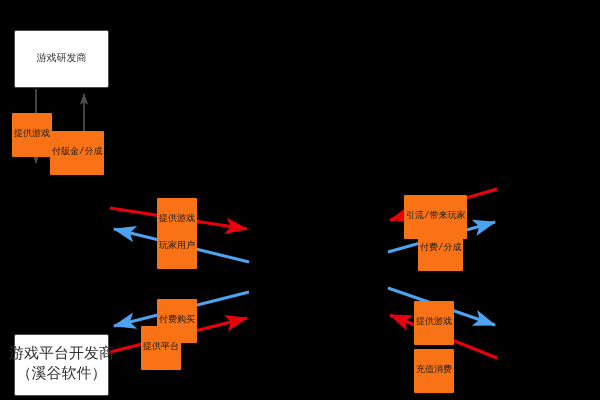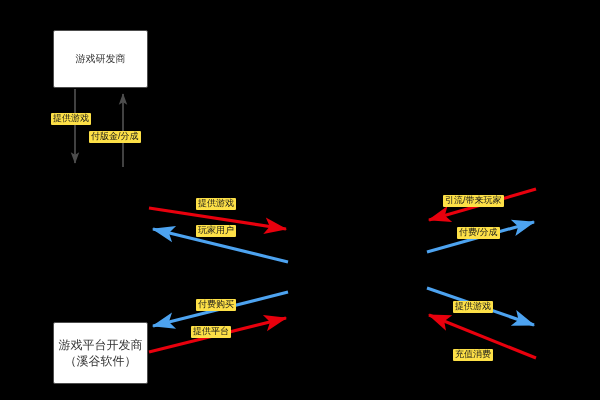--- a/index.html
+++ b/index.html
@@ -6,22 +6,21 @@
     margin: 0;
     padding: 0;
     background: #000000;
   }
   #canvas {
     position: relative;
     width: 524px;
     height: 400px;
     background: #000000;
     overflow: hidden;
-    font-family: Liberation Sans, sans-serif;
-    margin-left: 39px;
+    font-family: Liberation Mono, monospace;
   }
   svg#wires {
     position: absolute;
     left: 0;
     top: 0;
     width: 600px;
     height: 400px;
   }
   .node {
     position: absolute;
@@ -34,32 +33,32 @@
     align-items: center;
     justify-content: center;
     color: #333333;
     text-align: center;
     line-height: 1.35;
     z-index: 3;
   }
   .node .ln { display: block; white-space: nowrap; }
   #node-developer   { left: 14px;  top: 30px;  width: 95px;  height: 58px;  font-size: 10px; }
   #node-publisher   { left: 14px;  top: 168px; width: 95px;  height: 62px;  font-size: 10px; }
-  #node-platformdev { left: 14px;  top: 322px; width: 95px;  height: 62px;  font-size: 12px; }
+  #node-platformdev { left: 14px;  top: 334px; width: 95px;  height: 62px;  font-size: 15px; }
   #node-operator    { left: 252px; top: 207px; width: 133px; height: 98px;  font-size: 14.5px; font-weight: 500; }
   #node-channel     { left: 500px; top: 168px; width: 93px;  height: 62px;  font-size: 10px; }
   #node-players     { left: 500px; top: 318px; width: 93px;  height: 62px;  font-size: 10px; }
 
   .edge-label {
     position: absolute;
-    background: #fde047;
+    background: #f97316;
     color: #1a1a1a;
     font-size: 9px;
     line-height: 1.1;
-    padding: 1px 2px;
+    padding: 17px 2px;
     white-space: nowrap;
     z-index: 4;
     border-radius: 1px;
   }
 </style>
 </head>
 <body>
 
 <div id="canvas">
 
@@ -113,21 +112,21 @@
   <div class="edge-label" style="left:12px; top:113px;">提供游戏</div>
 
   <div class="edge-label" style="left:50px; top:131px;">付版金/分成</div>
 
   <div class="edge-label" style="left:157px; top:198px;">提供游戏</div>
 
   <div class="edge-label" style="left:157px; top:225px;">玩家用户</div>
 
   <div class="edge-label" style="left:157px; top:299px;">付费购买</div>
 
-  <div class="edge-label" style="left:152px; top:326px;">提供平台</div>
+  <div class="edge-label" style="left:141px; top:326px;">提供平台</div>
 
   <div class="edge-label" style="left:404px; top:195px;text-align:center;">引流/带来玩家</div>
 
   <div class="edge-label" style="left:418px; top:227px;">付费/分成</div>
 
   <div class="edge-label" style="left:414px; top:301px;">提供游戏</div>
 
   <div class="edge-label" style="left:414px; top:349px;">充值消费</div>
 
 </div>

